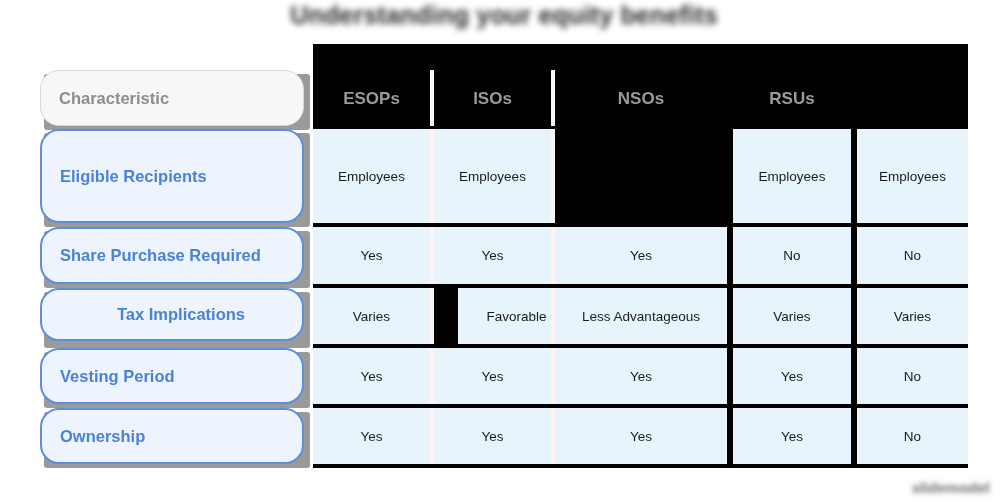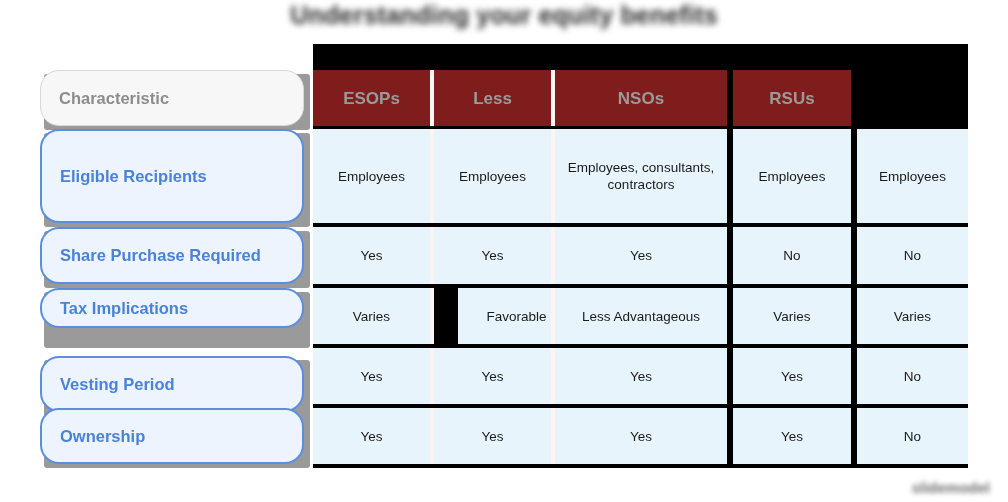--- a/index.html
+++ b/index.html
@@ -106,21 +106,21 @@
     box-sizing: border-box;
     display: flex;
     align-items: center;
     justify-content: center;
     text-align: center;
     font-size: 13.5px;
     color: #1b1b1b;
     line-height: 17px;
   }
   .cell.head {
-    background: #7f1d1d;
+    background: #000000;
     color: #9a9a9a;
     font-size: 17px;
     font-weight: bold;
   }
   .cell.body {
     background: #e8f4fb;
   }
 
   
   .softdiv {
@@ -154,43 +154,40 @@
     <div class="c0-wrap" style="top: 26px; height: 56px;">
       <div class="c0-shadow" style="height: 56px;"></div>
       <div class="c0-box c0-head" style="height: 56px;">
         <span class="c0-label">Characteristic</span>
       </div>
     </div>
     <div class="cell head" style="left: 313px; width: 117px; top: 26px; height: 56px;">
       <span style="padding: 0px 6px;">ESOPs</span>
     </div>
     <div class="cell head" style="left: 434px; width: 117px; top: 26px; height: 56px;">
-      <span style="padding: 0px 6px;">Less</span>
+      <span style="padding: 0px 6px;">ISOs</span>
     </div>
     <div class="cell head" style="left: 733px; width: 118px; top: 26px; height: 56px;">
       <span style="padding: 0px 6px;">RSUs</span>
     </div>
     <div class="cell head" style="left: 555px; width: 172px; top: 26px; height: 56px;">
       <span style="padding: 0px 6px;">NSOs</span>
     </div>
     <div class="c0-wrap" style="top: 85px; height: 94px;">
       <div class="c0-shadow" style="height: 94px;"></div>
       <div class="c0-box c0-data" style="height: 94px;">
         <span class="c0-label">Eligible Recipients</span>
       </div>
     </div>
     <div class="cell body" style="left: 313px; width: 117px; top: 85px; height: 94px;">
       <span style="padding: 0px 6px;">Employees</span>
     </div>
     <div class="cell body" style="left: 434px; width: 117px; top: 85px; height: 94px;">
       <span style="padding: 0px 6px;">Employees</span>
     </div>
-    <div class="cell body" style="left: 555px; width: 172px; top: 85px; height: 94px;">
-      <span style="padding: 0px 6px;">Employees, consultants, contractors</span>
-    </div>
     <div class="cell body" style="left: 733px; width: 118px; top: 85px; height: 94px;">
       <span style="padding: 0px 6px;">Employees</span>
     </div>
     <div class="cell body" style="left: 857px; width: 111px; top: 85px; height: 94px;">
       <span style="padding: 0px 6px;">Employees</span>
     </div>
     <div class="c0-wrap" style="top: 183px; height: 57px;">
       <div class="c0-shadow" style="height: 57px;"></div>
       <div class="c0-box c0-data" style="height: 57px;">
         <span class="c0-label">Share Purchase Required</span>
@@ -206,40 +203,40 @@
       <span style="padding: 0px 6px;">Yes</span>
     </div>
     <div class="cell body" style="left: 733px; width: 118px; top: 183px; height: 57px;">
       <span style="padding: 0px 6px;">No</span>
     </div>
     <div class="cell body" style="left: 857px; width: 111px; top: 183px; height: 57px;">
       <span style="padding: 0px 6px;">No</span>
     </div>
     <div class="c0-wrap" style="top: 244px; height: 56px;">
       <div class="c0-shadow" style="height: 56px;"></div>
-      <div class="c0-box c0-data" style="height: 40px;">
+      <div class="c0-box c0-data" style="height: 53px; justify-content: center;">
         <span class="c0-label">Tax Implications</span>
       </div>
     </div>
     <div class="cell body" style="left: 313px; width: 117px; top: 244px; height: 56px;">
       <span style="padding: 0px 6px;">Varies</span>
     </div>
     <div class="cell body" style="left: 434px; width: 117px; top: 244px; height: 56px; margin-left: 24px;">
       <span style="padding: 0px 6px;">Favorable</span>
     </div>
     <div class="cell body" style="left: 555px; width: 172px; top: 244px; height: 56px;">
       <span style="padding: 0px 6px;">Less Advantageous</span>
     </div>
     <div class="cell body" style="left: 733px; width: 118px; top: 244px; height: 56px;">
       <span style="padding: 0px 6px;">Varies</span>
     </div>
     <div class="cell body" style="left: 857px; width: 111px; top: 244px; height: 56px;">
       <span style="padding: 0px 6px;">Varies</span>
     </div>
-    <div class="c0-wrap" style="top: 312px; height: 56px;">
+    <div class="c0-wrap" style="top: 304px; height: 56px;">
       <div class="c0-shadow" style="height: 56px;"></div>
       <div class="c0-box c0-data" style="height: 56px;">
         <span class="c0-label">Vesting Period</span>
       </div>
     </div>
     <div class="cell body" style="left: 313px; width: 117px; top: 304px; height: 56px;">
       <span style="padding: 0px 6px;">Yes</span>
     </div>
     <div class="cell body" style="left: 434px; width: 117px; top: 304px; height: 56px;">
       <span style="padding: 0px 6px;">Yes</span>

